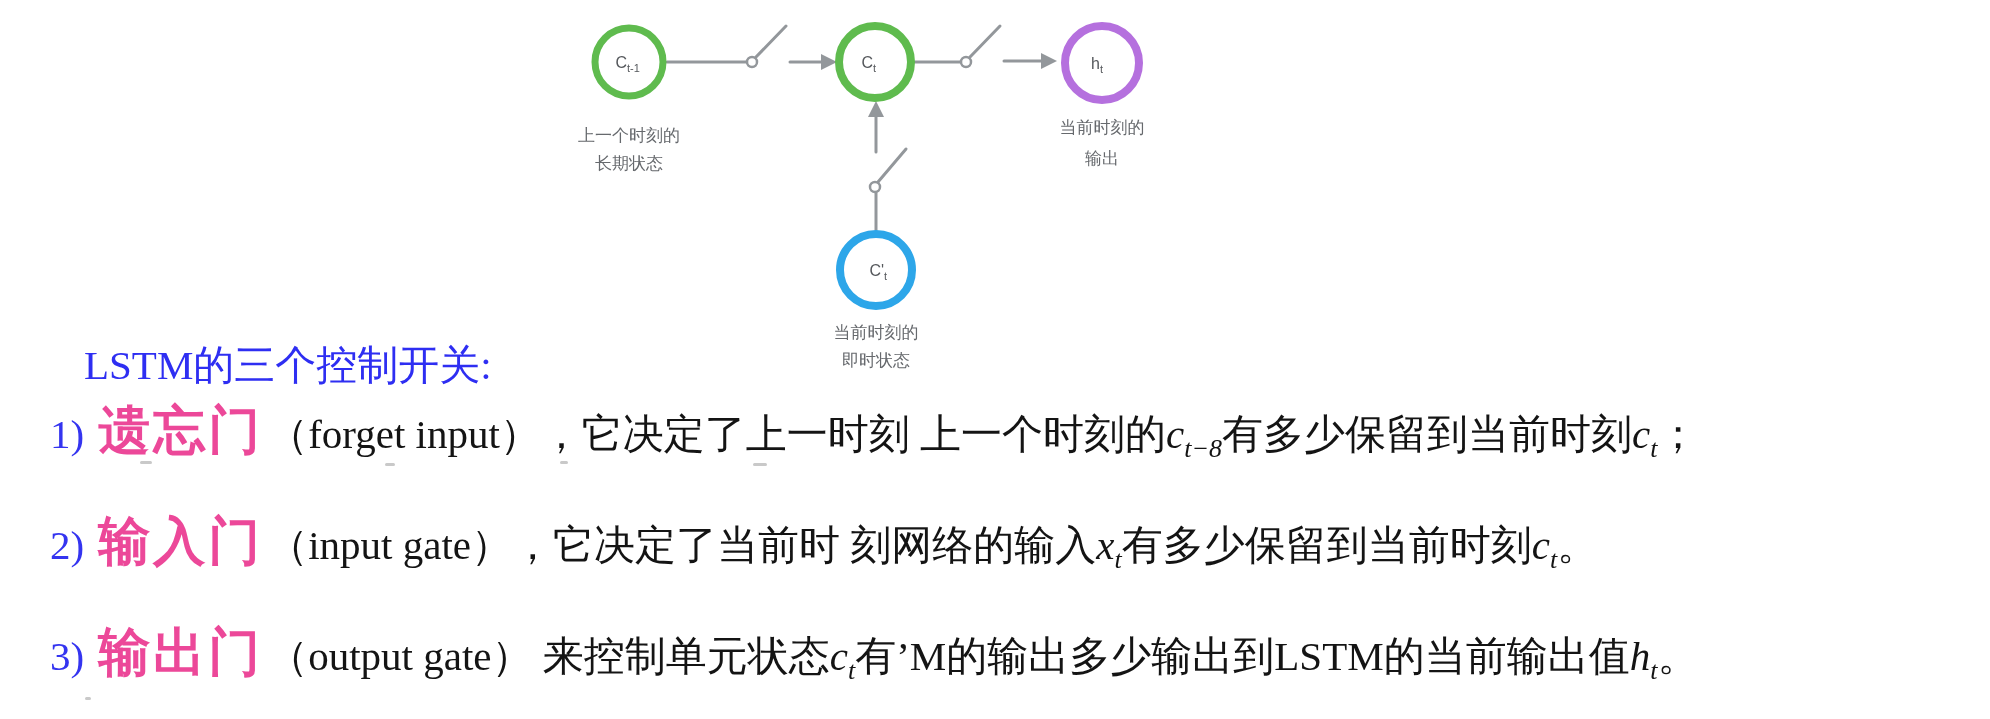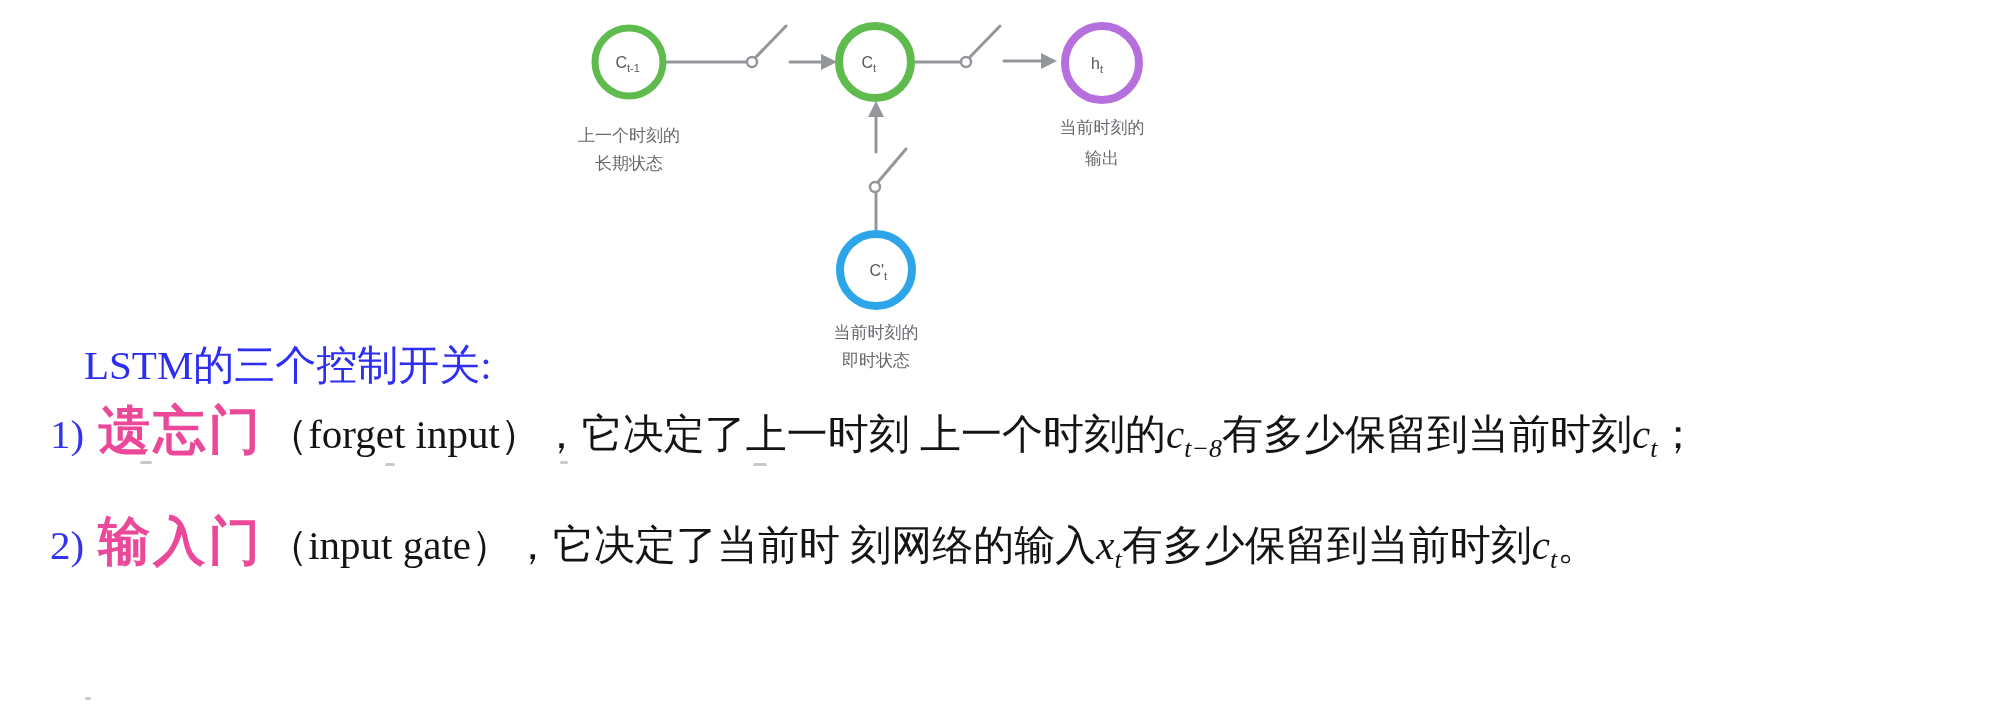--- a/index.html
+++ b/index.html
@@ -87,20 +87,23 @@
   <div class="title">LSTM的三个控制开关:</div>
 
   <div class="line" style="top:400px;">
     <span class="num">1)</span><span class="gate">遗忘门</span><span>（forget input）</span><span>，它决定了上一时刻 上一个时刻的</span><span class="math"><span>c</span><sub>t−8</sub></span><span>有多少保留到当前时刻</span><span class="math"><span>c</span><sub>t</sub></span><span>；</span>
   </div>
 
   <div class="line" style="top:511px;">
     <span class="num">2)</span><span class="gate">输入门</span><span>（input gate）</span><span>，它决定了当前时 刻网络的输入</span><span class="math"><span>x</span><sub>t</sub></span><span>有多少保留到当前时刻</span><span class="math"><span>c</span><sub>t</sub></span><span>。</span>
   </div>
 
+  <div class="line" style="top:622px;">
+    <span class="num">3)</span><span class="gate">输出门</span><span>（output gate）</span><span> 来控制单元状态</span><span class="math"><span>c</span><sub>t</sub></span><span>有’M的输出多少输出到LSTM的当前输出值</span><span class="math"><span>h</span><sub>t</sub></span><span>。</span>
+  </div>
 
   <div class="artifact" style="left:140px;top:461px;width:12px;height:3px;"></div>
   <div class="artifact" style="left:385px;top:463px;width:10px;height:3px;"></div>
   <div class="artifact" style="left:560px;top:461px;width:8px;height:3px;"></div>
   <div class="artifact" style="left:753px;top:463px;width:14px;height:3px;"></div>
   <div class="artifact" style="left:85px;top:697px;width:6px;height:3px;"></div>
 
 </div>
 
 </body></html>

